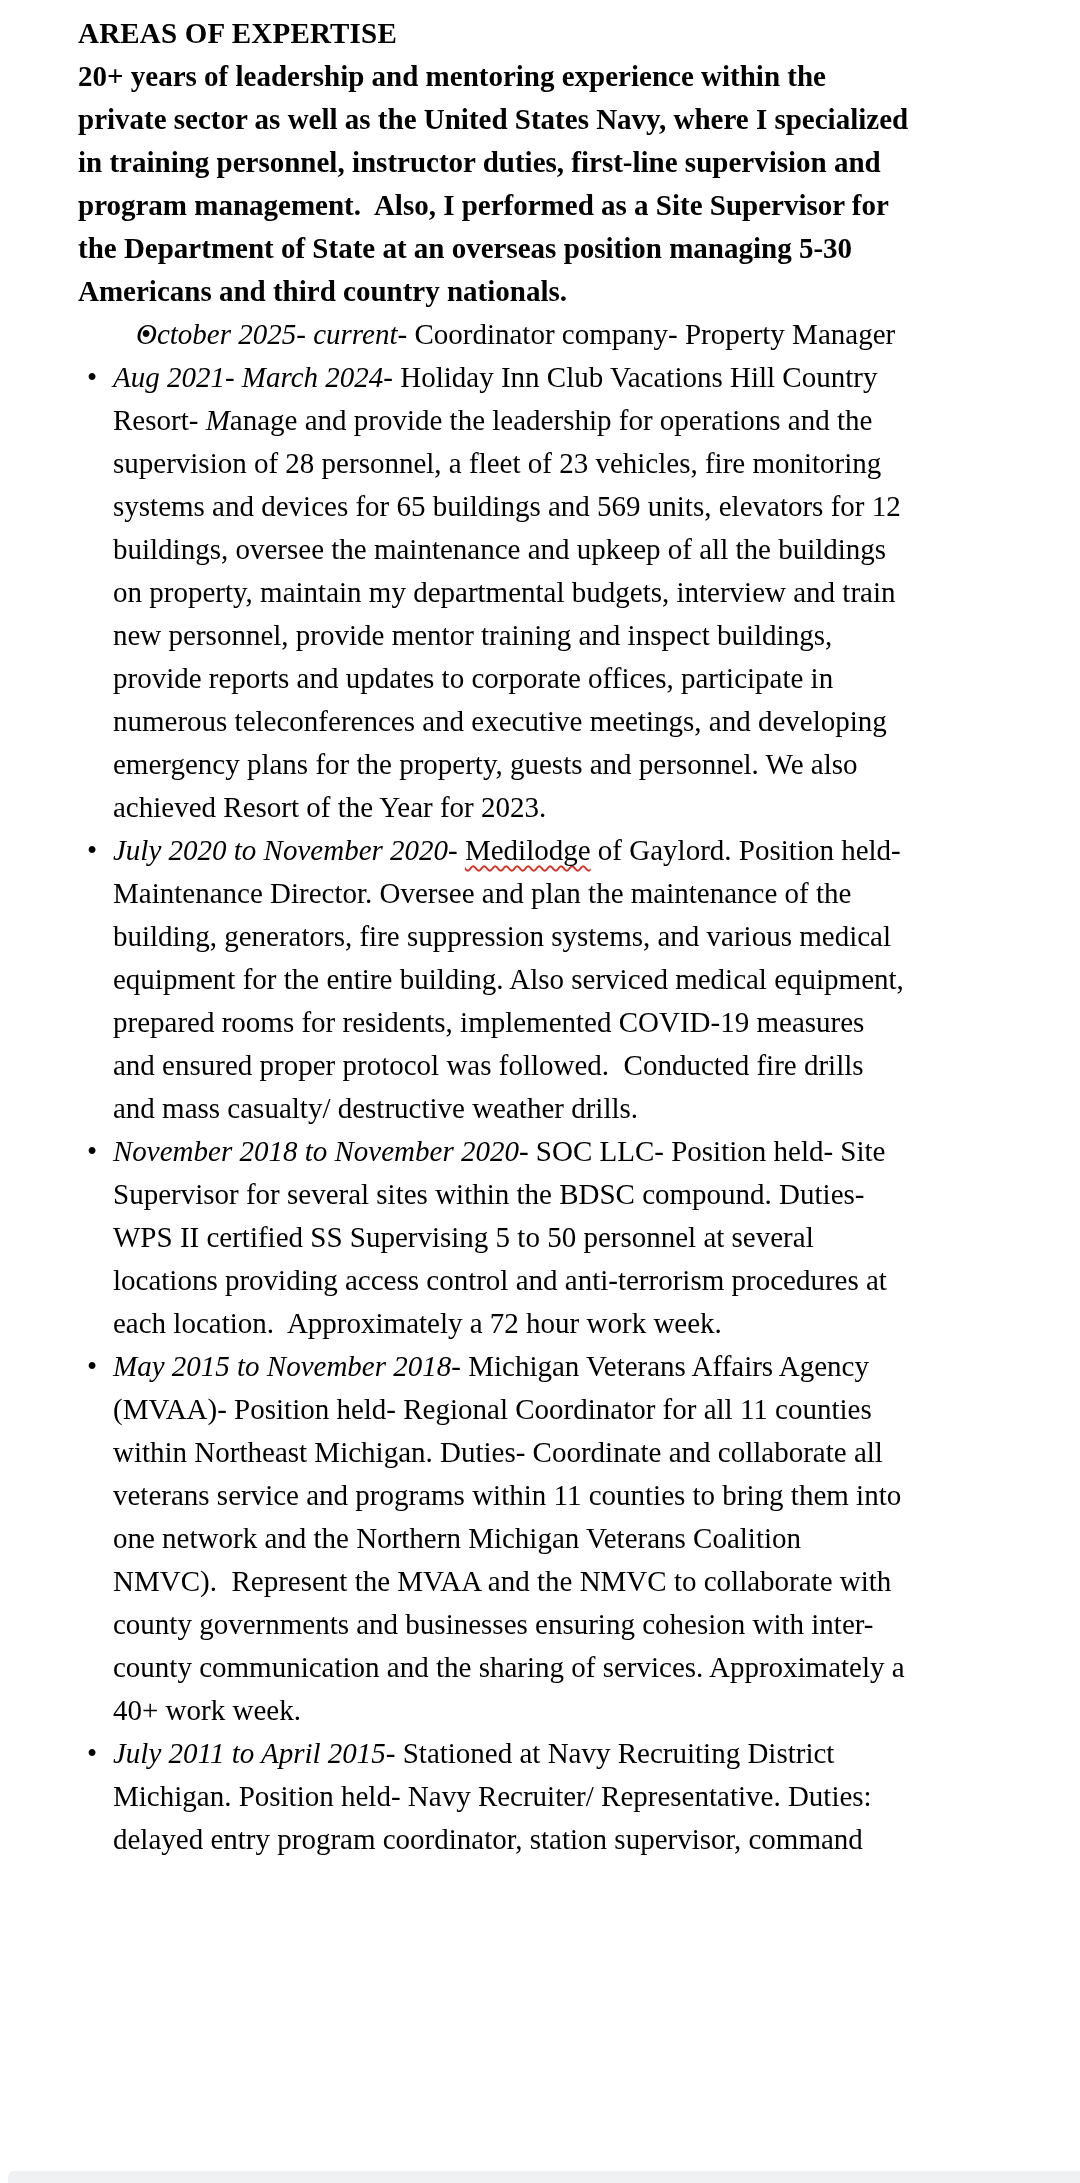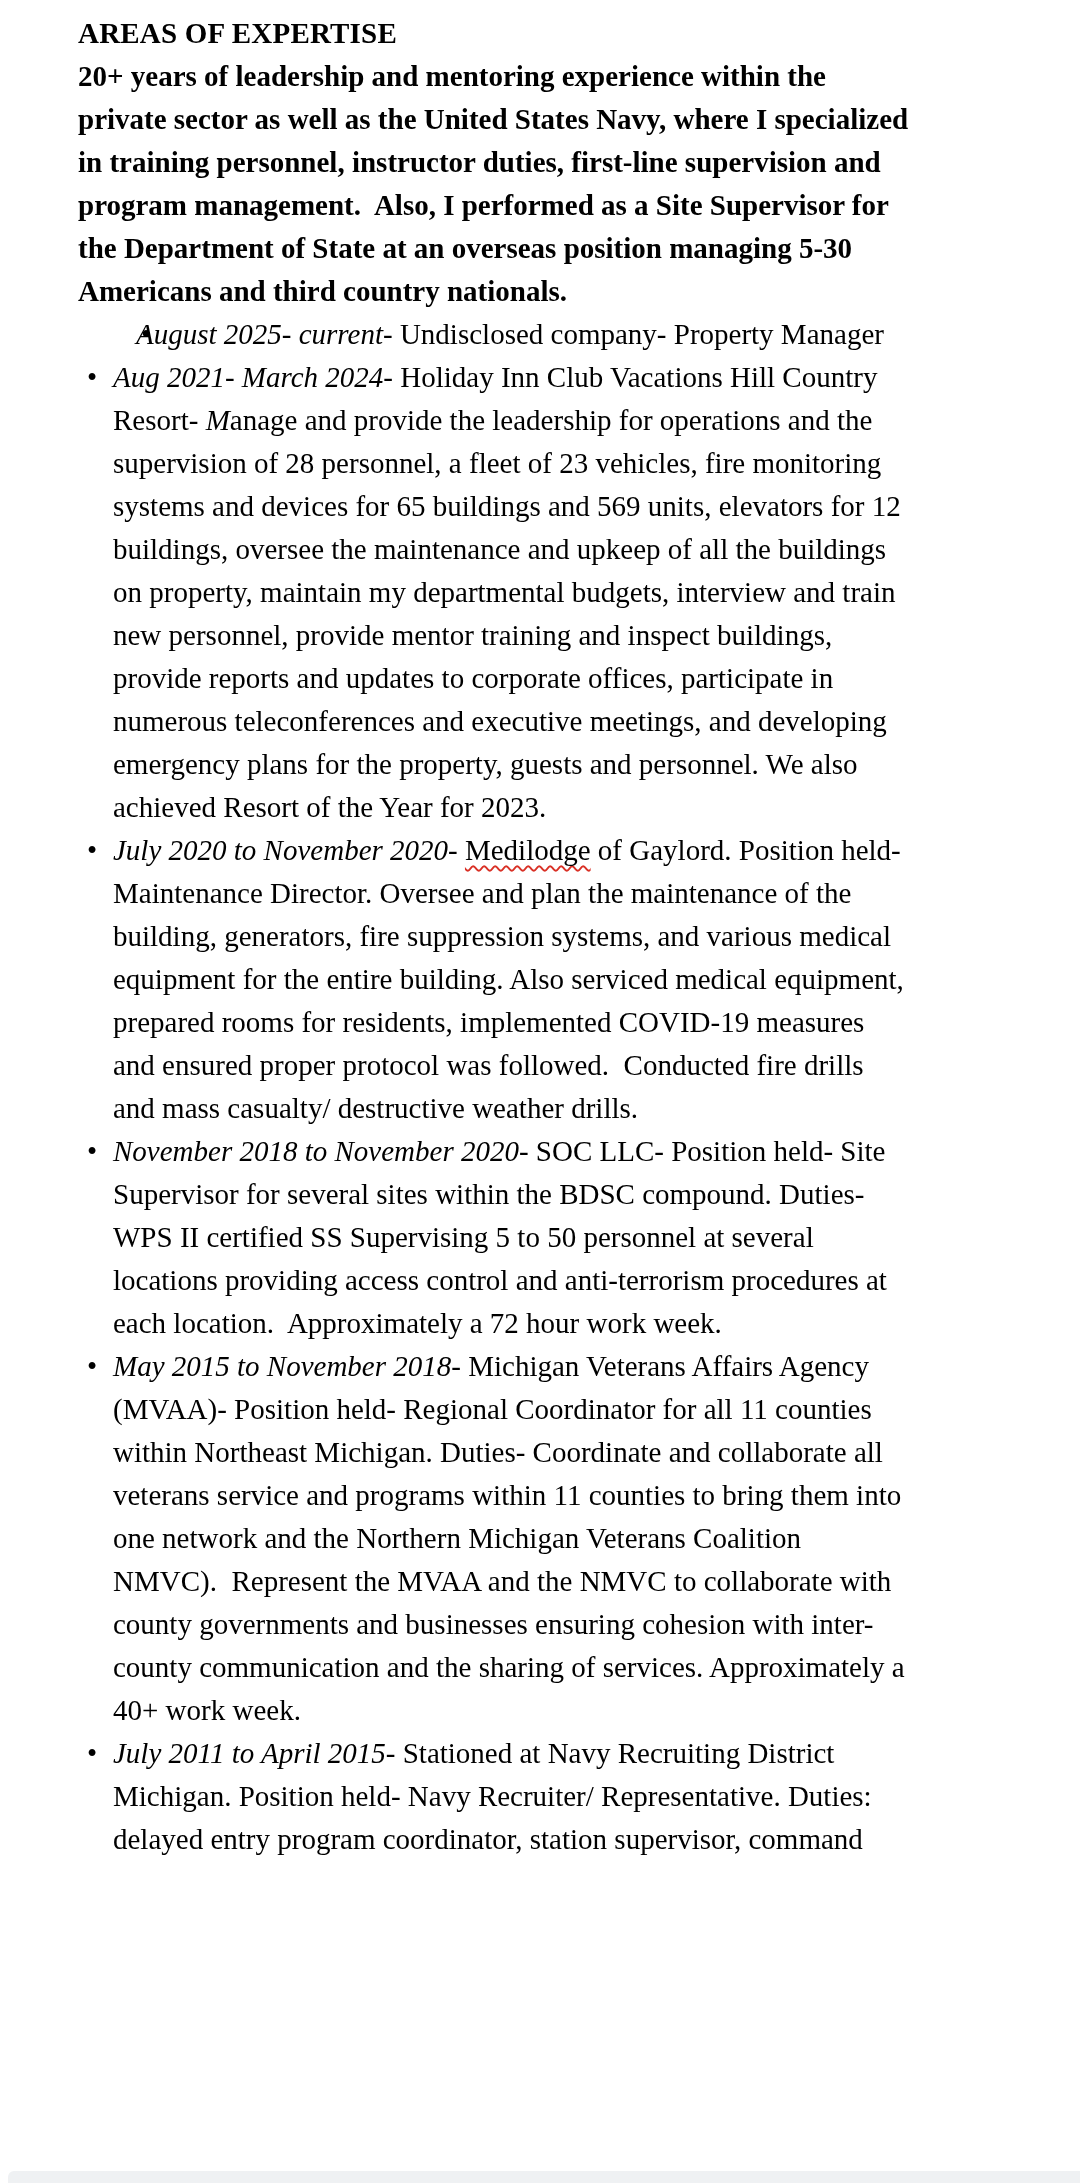--- a/index.html
+++ b/index.html
@@ -77,21 +77,21 @@
     border-top-left-radius: 6px;
   }
 </style>
 </head>
 <body>
 
 <div class="page">
   <h2 class="heading">AREAS OF EXPERTISE</h2>
   <p class="body-text">20+ years of leadership and mentoring experience within the private sector as well as the United States Navy, where I specialized in training personnel, instructor duties, first-line supervision and program management.  Also, I performed as a Site Supervisor for the Department of State at an overseas position managing 5-30 Americans and third country nationals.</p>
   <ul class="bullet-list" id="work-list">
-      <li class="indent-more"><span class="italic">August 2025- current</span><span>- Undisclosed company- Property Manager</span></li>
+      <li class="indent-more"><span class="italic">October 2025- current</span><span>- Coordinator company- Property Manager</span></li>
       <li><span class="italic">Aug 2021- March 2024-</span><span> Holiday Inn Club Vacations Hill Country Resort- </span><span class="italic">M</span><span>anage and provide the leadership for operations and the supervision of 28 personnel, a fleet of 23 vehicles, fire monitoring systems and devices for 65 buildings and 569 units, elevators for 12 buildings, oversee the maintenance and upkeep of all the buildings on property, maintain my departmental budgets, interview and train new personnel, provide mentor training and inspect buildings, provide reports and updates to corporate offices, participate in numerous teleconferences and executive meetings, and developing emergency plans for the property, guests and personnel. We also achieved Resort of the Year for 2023.</span></li>
       <li><span class="italic">July 2020 to November 2020-</span><span> </span><span class="misspelled">Medilodge</span><span> of Gaylord. Position held- Maintenance Director. Oversee and plan the maintenance of the building, generators, fire suppression systems, and various medical equipment for the entire building. Also serviced medical equipment, prepared rooms for residents, implemented COVID-19 measures and ensured proper protocol was followed.  Conducted fire drills and mass casualty/ destructive weather drills.</span></li>
       <li><span class="italic">November 2018 to November 2020-</span><span> SOC LLC- Position held- Site Supervisor for several sites within the BDSC compound. Duties- WPS II certified SS Supervising 5 to 50 personnel at several locations providing access control and anti-terrorism procedures at each location.  Approximately a 72 hour work week.</span></li>
       <li><span class="italic">May 2015 to November 2018-</span><span> Michigan Veterans Affairs Agency (MVAA)- Position held- Regional Coordinator for all 11 counties within Northeast Michigan. Duties- Coordinate and collaborate all veterans service and programs within 11 counties to bring them into one network and the Northern Michigan Veterans Coalition NMVC).  Represent the MVAA and the NMVC to collaborate with county governments and businesses ensuring cohesion with inter-county communication and the sharing of services. Approximately a 40+ work week.</span></li>
       <li><span class="italic">July 2011 to April 2015-</span><span> Stationed at Navy Recruiting District Michigan. Position held- Navy Recruiter/ Representative. Duties: delayed entry program coordinator, station supervisor, command</span></li>
     </ul>
 </div>
 
 <div class="bottom-strip"></div>
 

